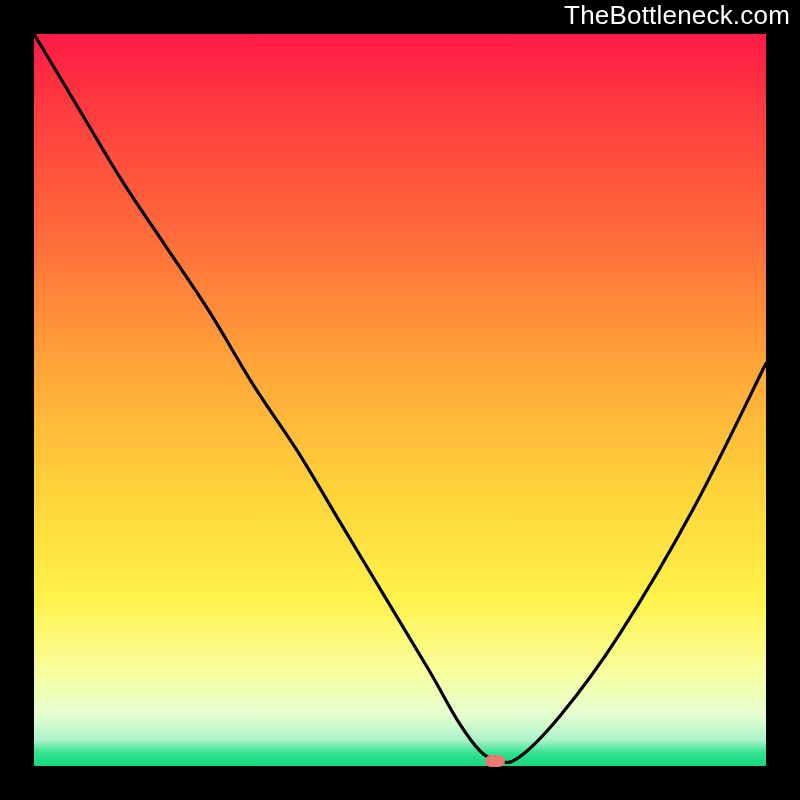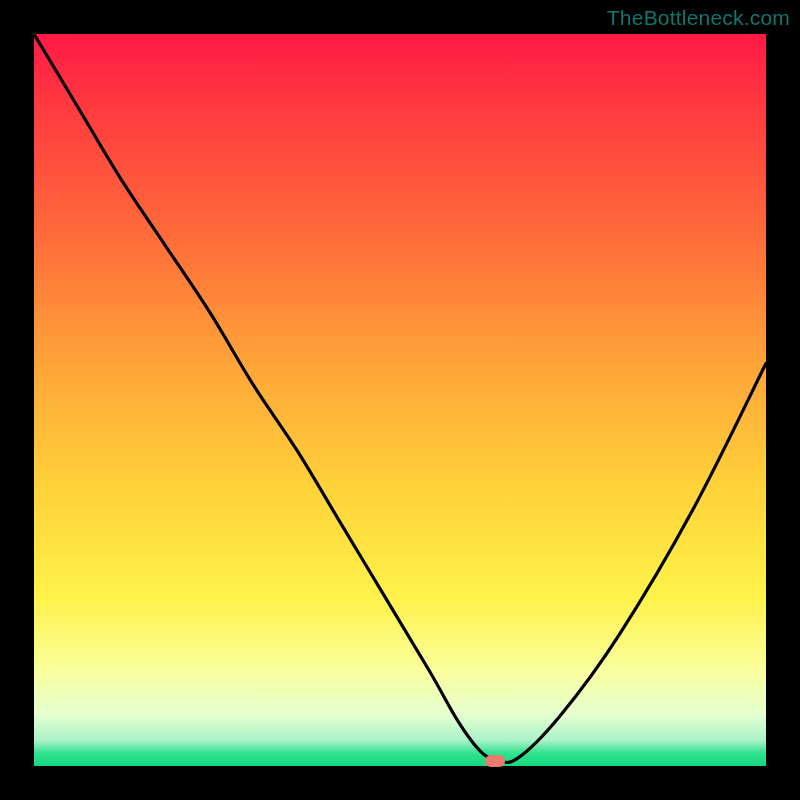--- a/index.html
+++ b/index.html
@@ -33,24 +33,24 @@
       #fff24a 77%,
       #f9ff9d 87%,
       #e5ffd0 93%,
       #aaf2c9 96.5%,
       #34e28f 98.2%,
       #12d87e 100%
     );
   }
   .watermark {
     position: absolute;
-    top: 6px;
+    top: 0;
     right: 10px;
-    color: #0f766e;
-    font-size: 21px;
+    color: #ffffff;
+    font-size: 26px;
     font-weight: 500;
     letter-spacing: 0.2px;
     user-select: none;
   }
   svg.curve {
     position: absolute;
     left: 0;
     top: 0;
     width: 732px;
     height: 732px;

